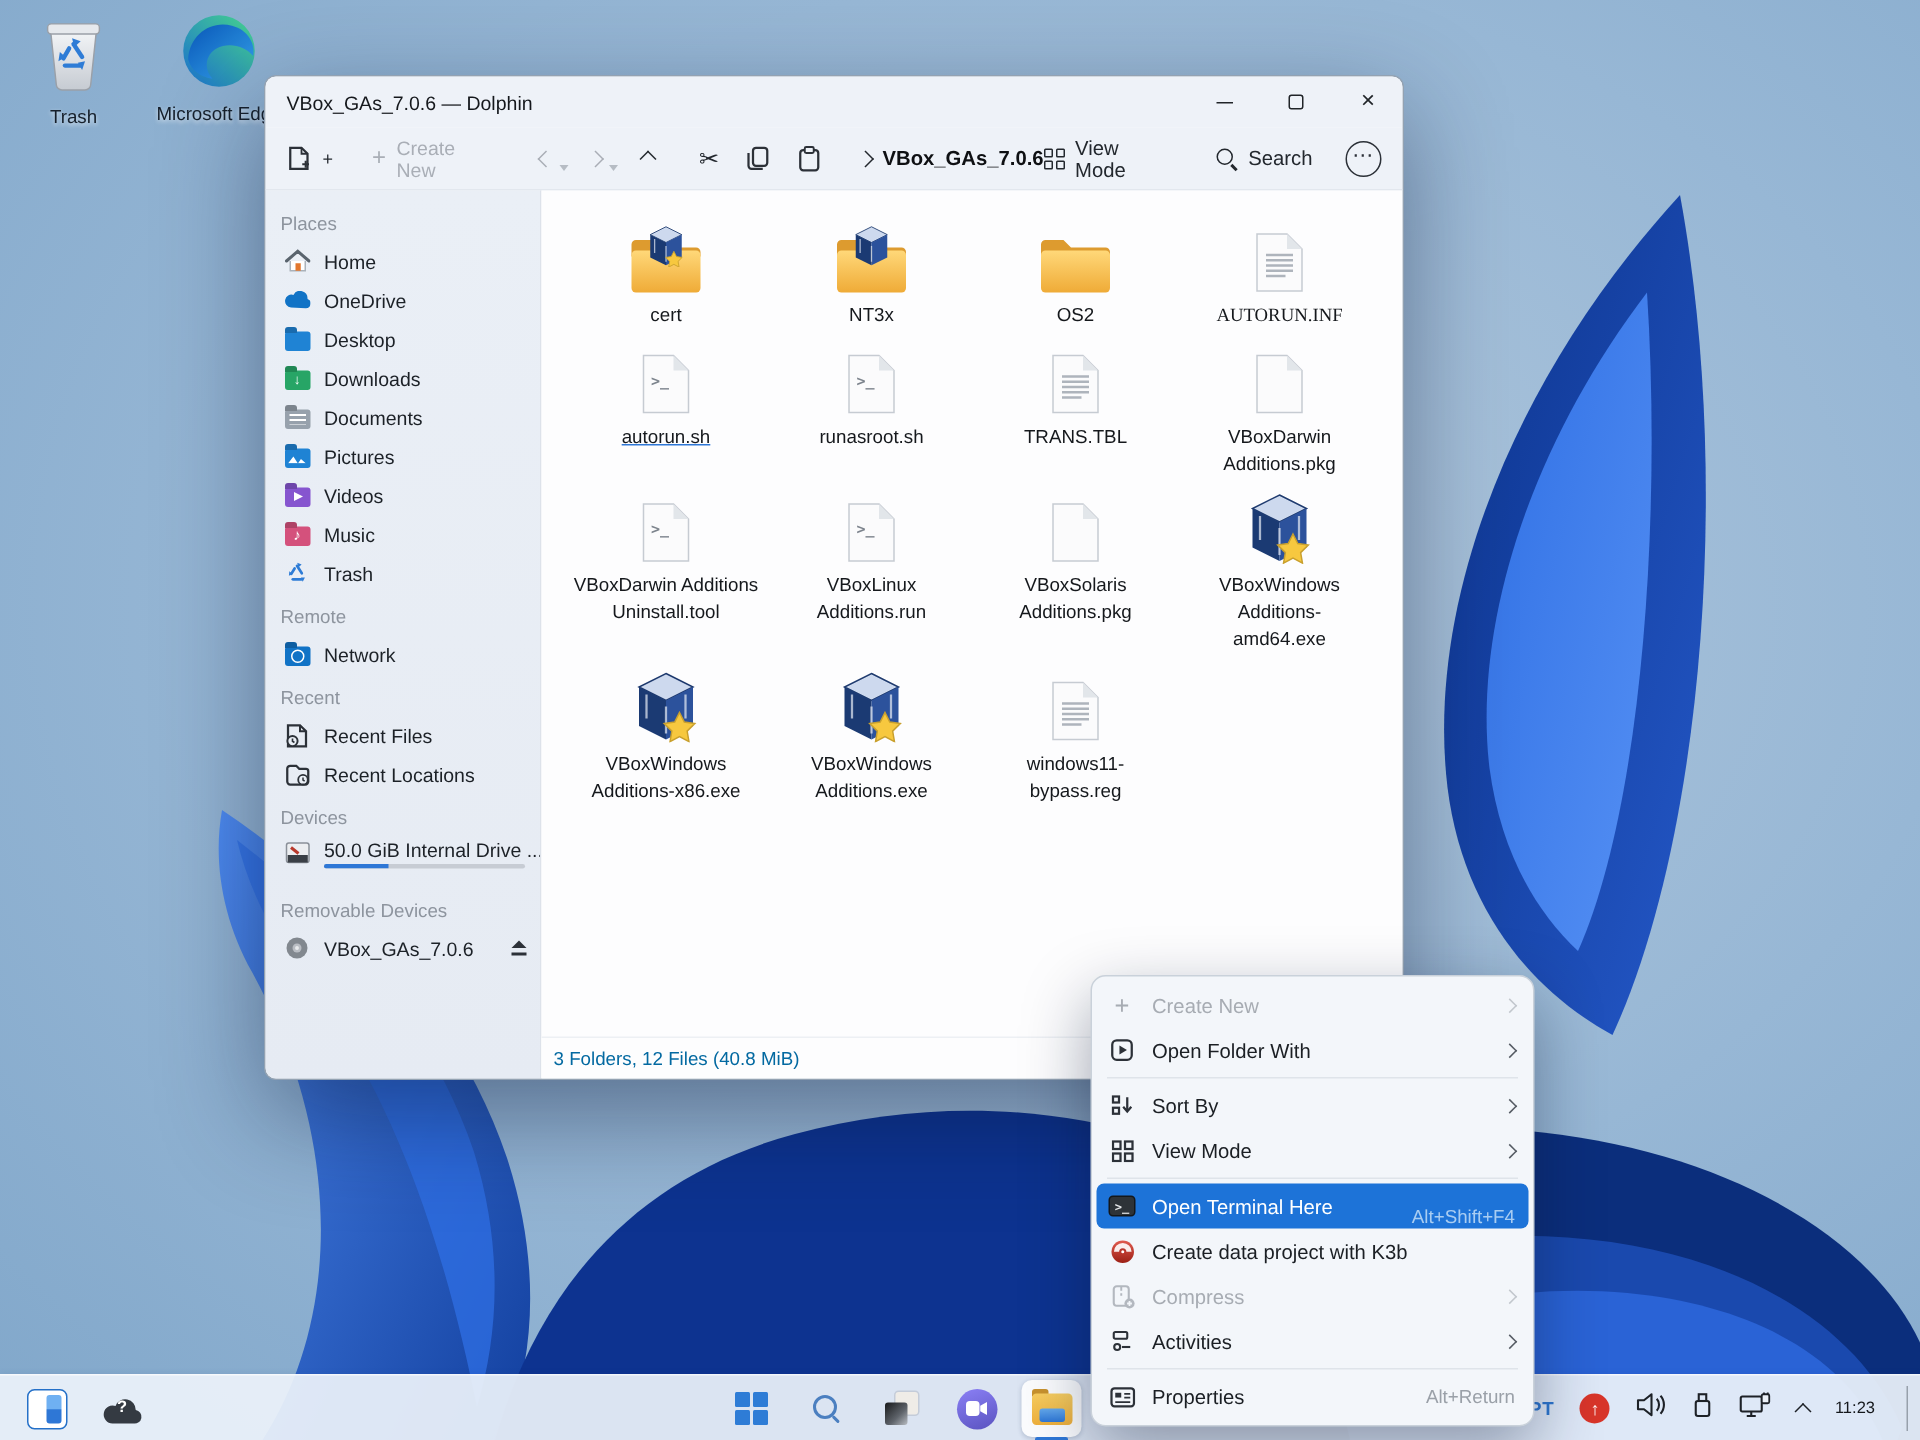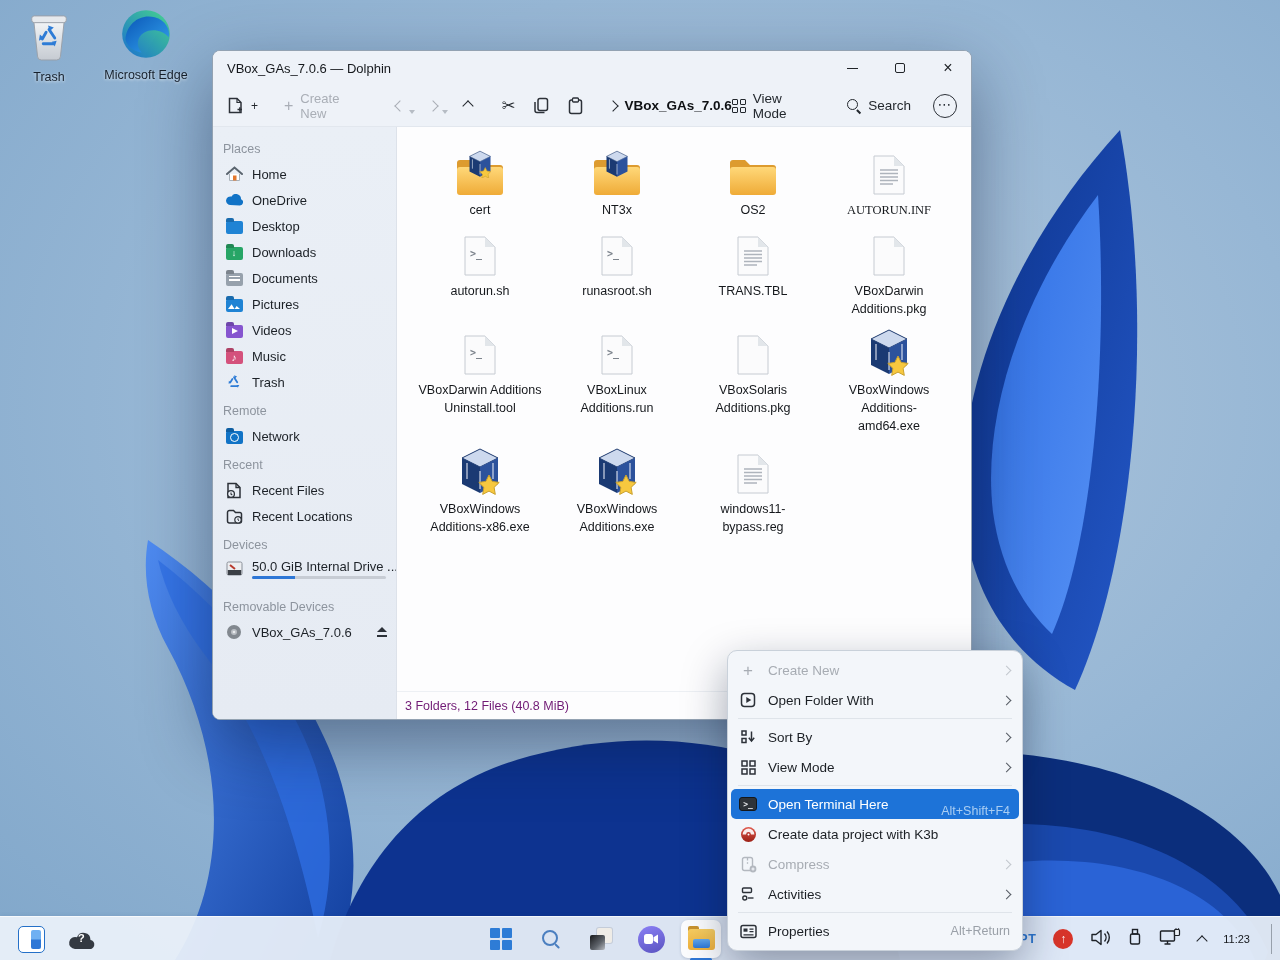--- a/index.html
+++ b/index.html
@@ -9,21 +9,21 @@
   
   .wall { position:absolute; inset:0; z-index:0; }
 
   
   .desk-icon { position:absolute; width:86px; text-align:center; z-index:1; cursor:default; }
   .desk-icon .lbl { margin-top:4px; font-size:12.5px; line-height:15px; color:#16202c; text-shadow:0 1px 3px rgba(255,255,255,.75); }
 
   
   .window { position:absolute; left:176px; top:50px; width:760px; height:670px; z-index:10;
             background:#fbfcfe; border:1px solid #93a2b2; border-radius:8px; overflow:hidden;
-            box-shadow:0 24px 70px rgba(8,22,55,.45); display:flex; flex-direction:column;margin-left:36px; }
+            box-shadow:0 24px 70px rgba(8,22,55,.45); display:flex; flex-direction:column; }
   .titlebar { height:34px; background:#eef2f8; display:flex; align-items:center; padding:0 14px; flex:none; }
   .titlebar .ttl { font-size:13px; color:#15181c; }
   .win-ctrls { margin-left:auto; display:flex; align-items:center; gap:30px; }
   .wc { width:18px; height:18px; display:flex; align-items:center; justify-content:center; color:#202428; }
   .wc-min i { display:block; width:11px; height:0; border-top:1.4px solid #202428; }
   .wc-max i { display:block; width:10px; height:10px; border:1.4px solid #202428; border-radius:2px; }
   .wc-close { font-size:16px; line-height:1; }
 
   .toolbar { height:42px; background:#eef2f8; border-bottom:1px solid #e2e7ee; display:flex; align-items:center; padding:0 14px; flex:none; font-size:13px; }
   .tbtn { display:flex; align-items:center; gap:7px; color:#23282e; }
@@ -68,23 +68,23 @@
   .eject { margin-left:auto; position:relative; width:12px; height:10px; }
   .eject::before { content:""; position:absolute; left:1px; top:0; border-left:5px solid transparent; border-right:5px solid transparent; border-bottom:5.5px solid #2c3138; }
   .eject::after { content:""; position:absolute; left:1px; bottom:0; width:10px; height:1.8px; background:#2c3138; }
 
   .view { flex:1; position:relative; background:#fdfdfe; }
   .cell { position:absolute; width:130px; text-align:center; font-size:12.5px; line-height:18px; color:#15181c; cursor:default; }
   .cell .icn { height:48px; display:flex; align-items:flex-end; justify-content:center; margin-bottom:5px; position:relative; }
   .cell .nm { display:inline-block; max-width:126px; overflow-wrap:break-word; }
   .cell .nm.w104 { max-width:104px; }
   .cell .nm.w92 { max-width:92px; }
-  .cell .nm.hovered { text-decoration-color:#2e77d6; }
+  .cell .nm.hovered { text-decoration:underline; text-decoration-color:#2e77d6; }
   .cube-emblem { position:absolute; left:50%; top:2px; transform:translateX(-50%); }
-  .statusbar { position:absolute; left:0; right:0; bottom:0; height:28px; border-top:1px solid #edf0f4; display:flex; align-items:center; padding-left:8px; font-size:12.5px; color:#701a75; background:#fdfdfe; }
+  .statusbar { position:absolute; left:0; right:0; bottom:0; height:28px; border-top:1px solid #edf0f4; display:flex; align-items:center; padding-left:8px; font-size:12.5px; color:#0369a1; background:#fdfdfe; }
 
   
   .menu { position:absolute; left:727px; top:650px; width:296px; z-index:50; background:#f3f6fa;
           border:1px solid #c9d1da; border-radius:10px; box-shadow:0 16px 44px rgba(8,20,50,.38);
           padding:4px 0; font-size:13.5px; color:#1b1f24; }
   .mi { display:flex; align-items:center; height:30px; padding:0 12px 0 11px; gap:11px; cursor:default; }
   .mi .mic { width:18px; height:18px; flex:none; display:flex; align-items:center; justify-content:center; }
   .mi .lab { flex:1; white-space:nowrap; }
   .mi .sc { font-size:12.5px; color:#9aa0a8; }
   .mi.dis { color:#a7acb3; }

